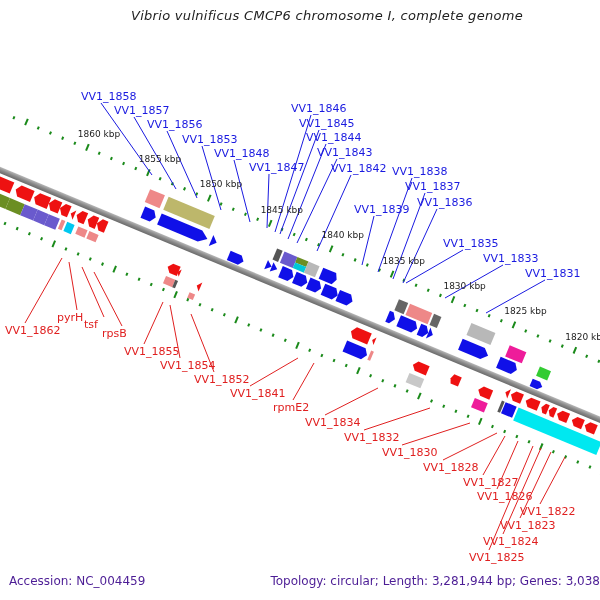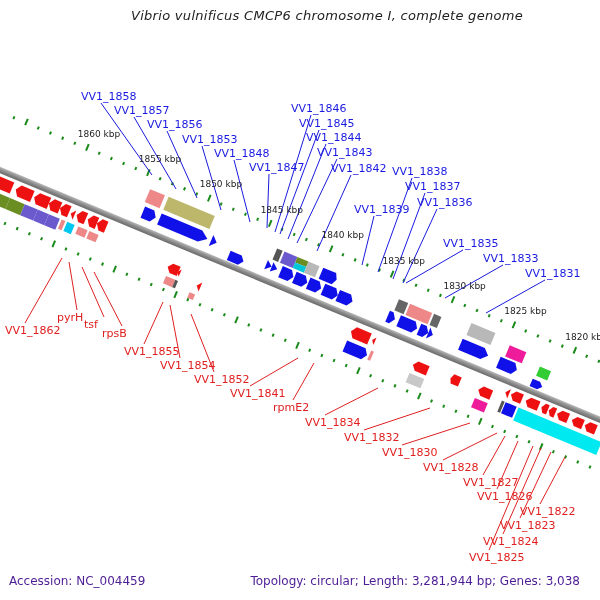--- a/index.html
+++ b/index.html
@@ -3,21 +3,21 @@
 <meta charset="utf-8">
 <style>
   html, body { margin: 0; padding: 0; background: #ffffff; }
   body { width: 600px; height: 600px; position: relative; overflow: hidden;
          font-family: "DejaVu Sans", sans-serif; }
   #title { position: absolute; top: 8px; left: 0; width: 600px; text-align: center;
            font-style: italic; font-size: 13px; color: #222; letter-spacing: 0.3px; margin-left: 27px; }
   #map { position: absolute; left: 0; top: 0; }
   .footer { position: absolute; bottom: 12px; font-size: 12px; color: #4c1d95; }
   #acc { left: 9px; }
-  #topo { right: 20px; }
+  #topo { right: 0; }
   .gl { font-size: 11px; font-family: "DejaVu Sans", sans-serif; }
   .kbp { font-size: 9px; fill: #222; font-family: "DejaVu Sans", sans-serif; }
 </style>
 </head>
 <body>
 
 <div id="title">Vibrio vulnificus CMCP6 chromosome I, complete genome</div>
 
 <svg id="map" width="600" height="600" viewBox="0 0 600 600" xmlns="http://www.w3.org/2000/svg">
   <defs>

